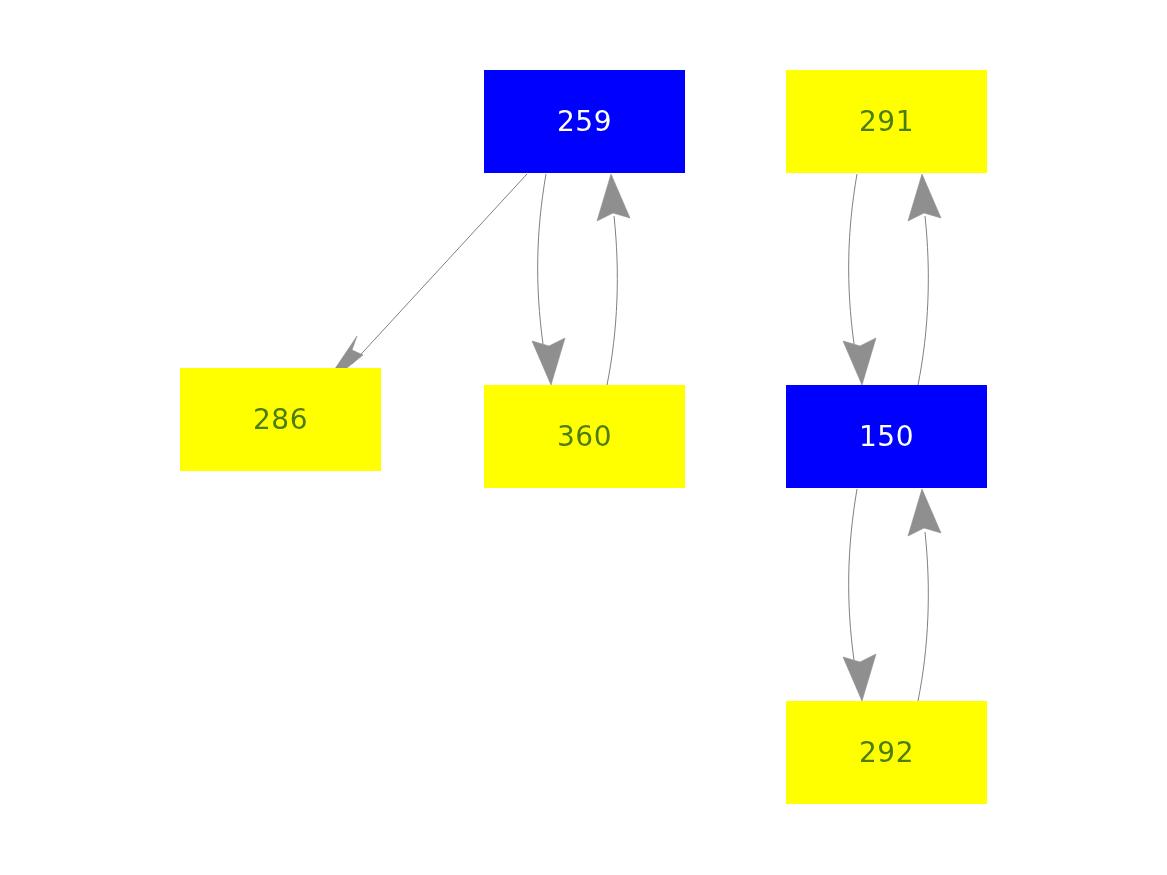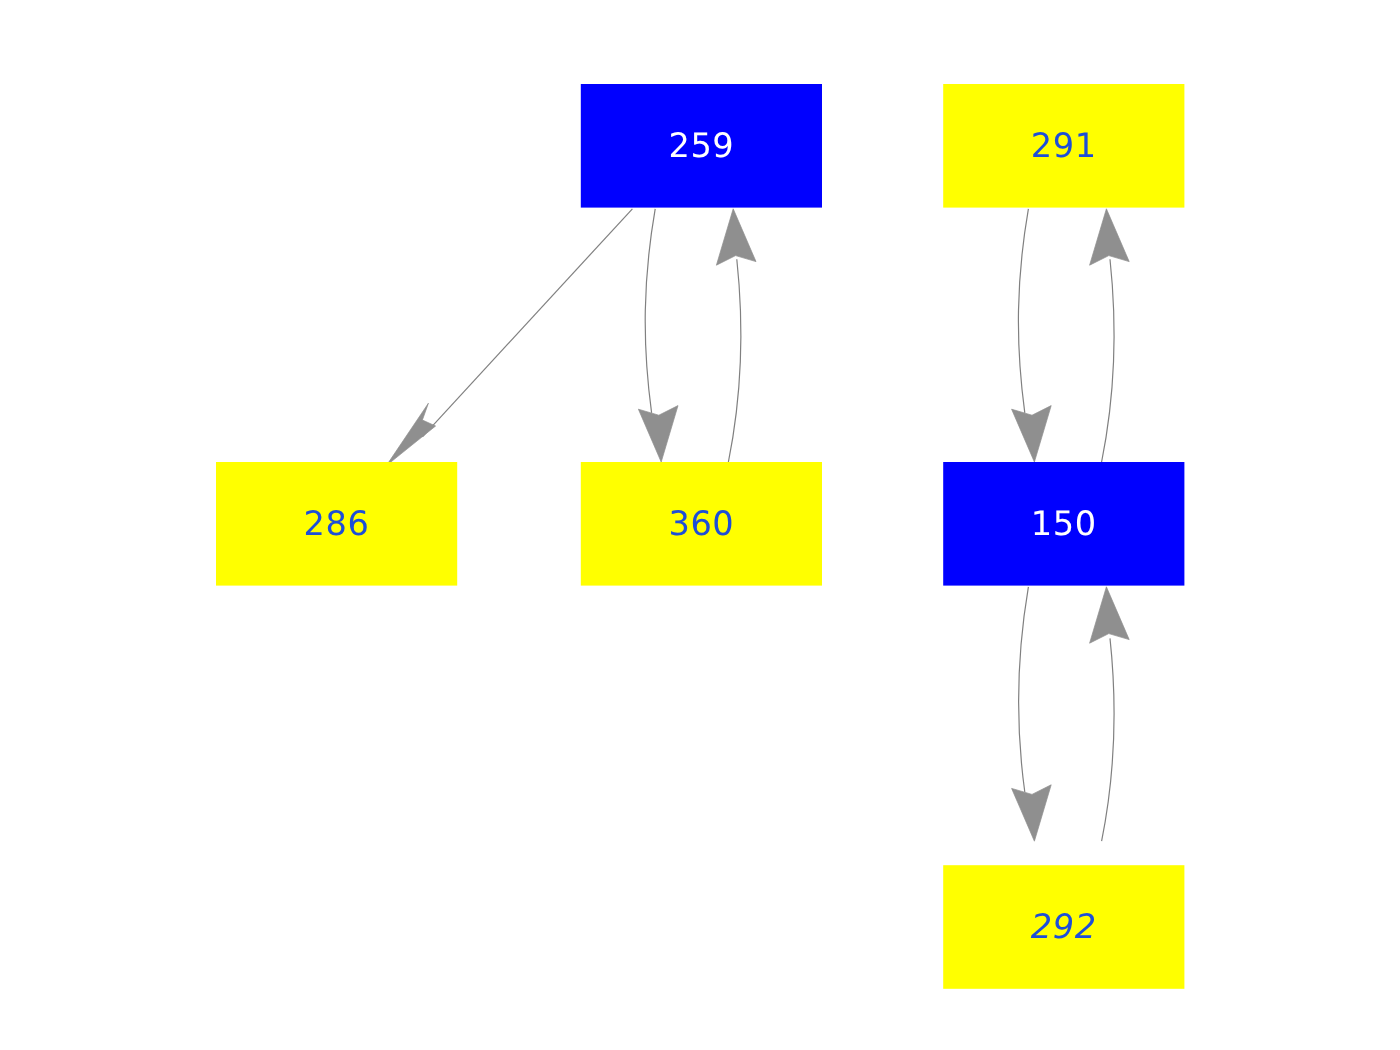--- a/index.html
+++ b/index.html
@@ -28,21 +28,21 @@
     box-sizing: border-box;
     display: flex;
     align-items: center;
     justify-content: center;
     font-size: 28px;
     line-height: 1;
     letter-spacing: 0.5px;
     -webkit-font-smoothing: antialiased;
   }
   .node-fill-blue { background: #0000ff; color: #ffffff; }
-  .node-fill-yellow { background: #ffff00; color: #1d4ed8; }
+  .node-fill-yellow { background: #ffff00; color: #4d7c0f; }
   .node-label { user-select: none; }
   .edge-path {
     fill: none;
     stroke: #808080;
     stroke-width: 1;
   }
   .edge-head {
     fill: #8f8f8f;
     stroke: #8f8f8f;
     stroke-width: 0.6;
@@ -92,29 +92,29 @@
   </svg>
 
   <div class="node node-fill-blue" style="left:484px; top:70px; width:201px; height:103px;">
     <span class="node-label">259</span>
   </div>
 
   <div class="node node-fill-yellow" style="left:786px; top:70px; width:201px; height:103px;">
     <span class="node-label">291</span>
   </div>
 
-  <div class="node node-fill-yellow" style="left:180px; top:385px; width:201px; height:103px;">
+  <div class="node node-fill-yellow" style="left:180px; top:368px; width:201px; height:103px;">
     <span class="node-label">286</span>
   </div>
 
   <div class="node node-fill-yellow" style="left:484px; top:385px; width:201px; height:103px;">
     <span class="node-label">360</span>
   </div>
 
   <div class="node node-fill-blue" style="left:786px; top:385px; width:201px; height:103px;">
     <span class="node-label">150</span>
   </div>
 
-  <div class="node node-fill-yellow" style="left:786px; top:721px; width:201px; height:103px;font-style:italic;">
+  <div class="node node-fill-yellow" style="left:786px; top:701px; width:201px; height:103px;">
     <span class="node-label">292</span>
   </div>
 
 </div>
 
 </body></html>

